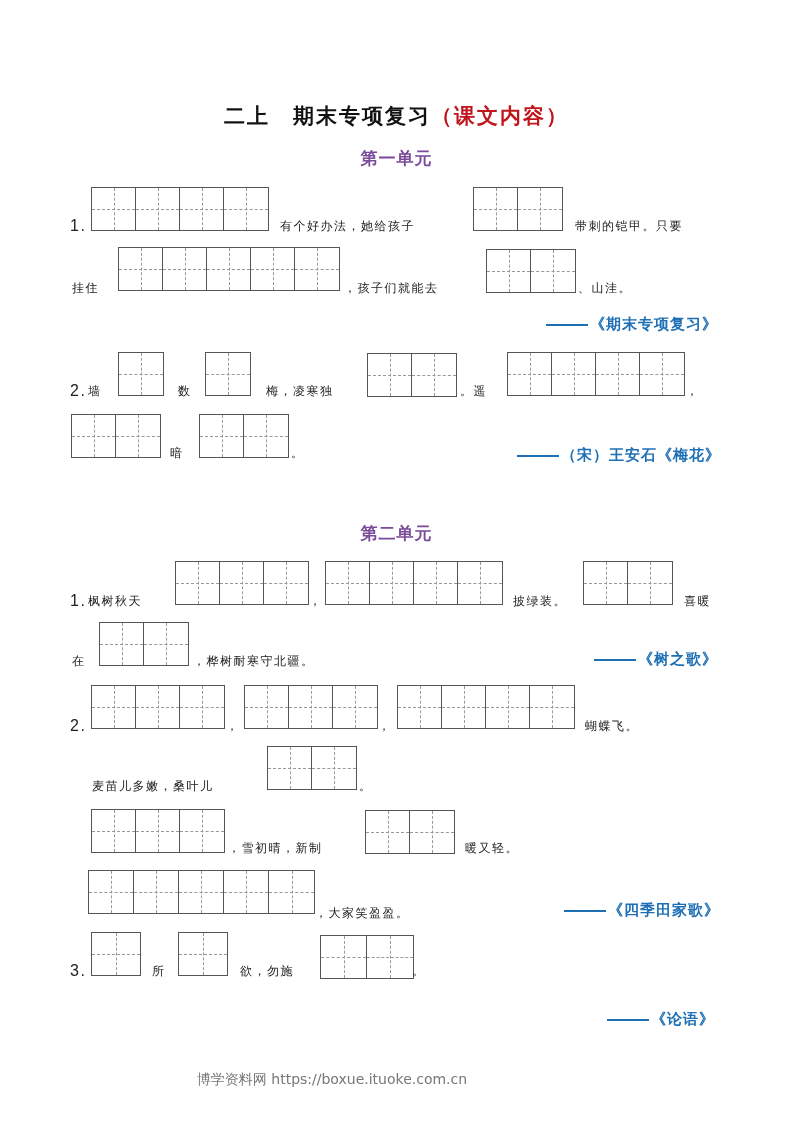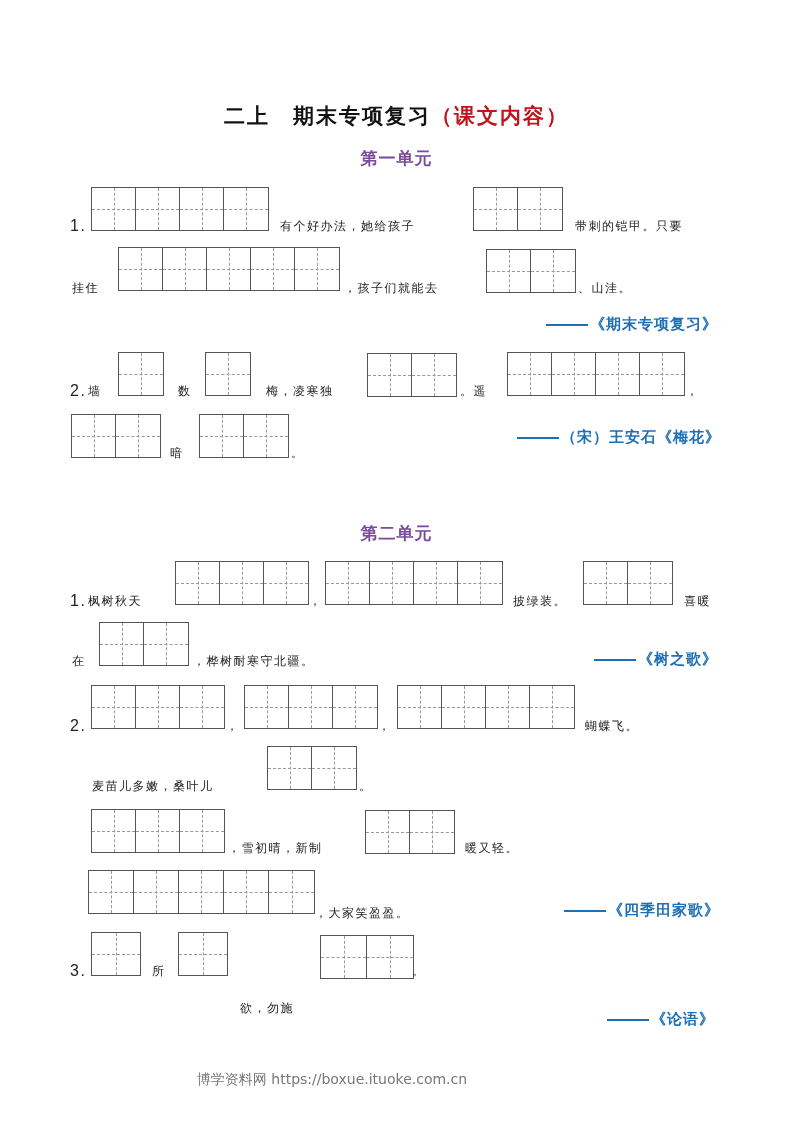--- a/index.html
+++ b/index.html
@@ -85,21 +85,21 @@
     <div class="cell"></div>
     <div class="cell"></div>
   </div>
 <div class="abs txt" style="left:170px;top:443px;">暗</div>
 <div class="boxes" style="left:199px;top:414px;">
     <div class="cell"></div>
     <div class="cell"></div>
   </div>
 <div class="abs txt" style="left:291px;top:443px;">。</div>
 
-<div class="abs attr" style="right:72px;top:428px;"><span class="dash"></span><span>（宋）王安石《梅花》</span></div>
+<div class="abs attr" style="right:72px;top:446px;"><span class="dash"></span><span>（宋）王安石《梅花》</span></div>
 
 <div class="abs unit" style="top:522px;font-family:Liberation Serif, serif;">第二单元</div>
 
 <div class="abs txt num" style="left:70px;top:591px;">1.</div>
 <div class="abs txt" style="left:88px;top:591px;">枫树秋天</div>
 <div class="boxes" style="left:175px;top:561px;">
     <div class="cell"></div>
     <div class="cell"></div>
     <div class="cell"></div>
   </div>
@@ -176,21 +176,21 @@
 <div class="abs attr" style="right:73px;top:901px;"><span class="dash"></span><span>《四季田家歌》</span></div>
 
 <div class="abs txt num" style="left:70px;top:961px;">3.</div>
 <div class="boxes" style="left:91px;top:932px;">
     <div class="cell" style="width:48px"></div>
   </div>
 <div class="abs txt" style="left:152px;top:961px;">所</div>
 <div class="boxes" style="left:178px;top:932px;">
     <div class="cell" style="width:48px"></div>
   </div>
-<div class="abs txt" style="left:240px;top:998px;text-align:right;">欲，勿施</div>
+<div class="abs txt" style="left:240px;top:961px;text-align:right;">欲，勿施</div>
 <div class="boxes" style="left:320px;top:935px;">
     <div class="cell" style="width:46px"></div>
     <div class="cell" style="width:46px"></div>
   </div>
 <div class="abs txt" style="left:412px;top:961px;">。</div>
 <div class="abs attr" style="right:78px;top:1010px;"><span class="dash"></span><span>《论语》</span></div>
 
 <div class="abs footer">博学资料网 https://boxue.ituoke.com.cn</div>
 
 </body></html>

